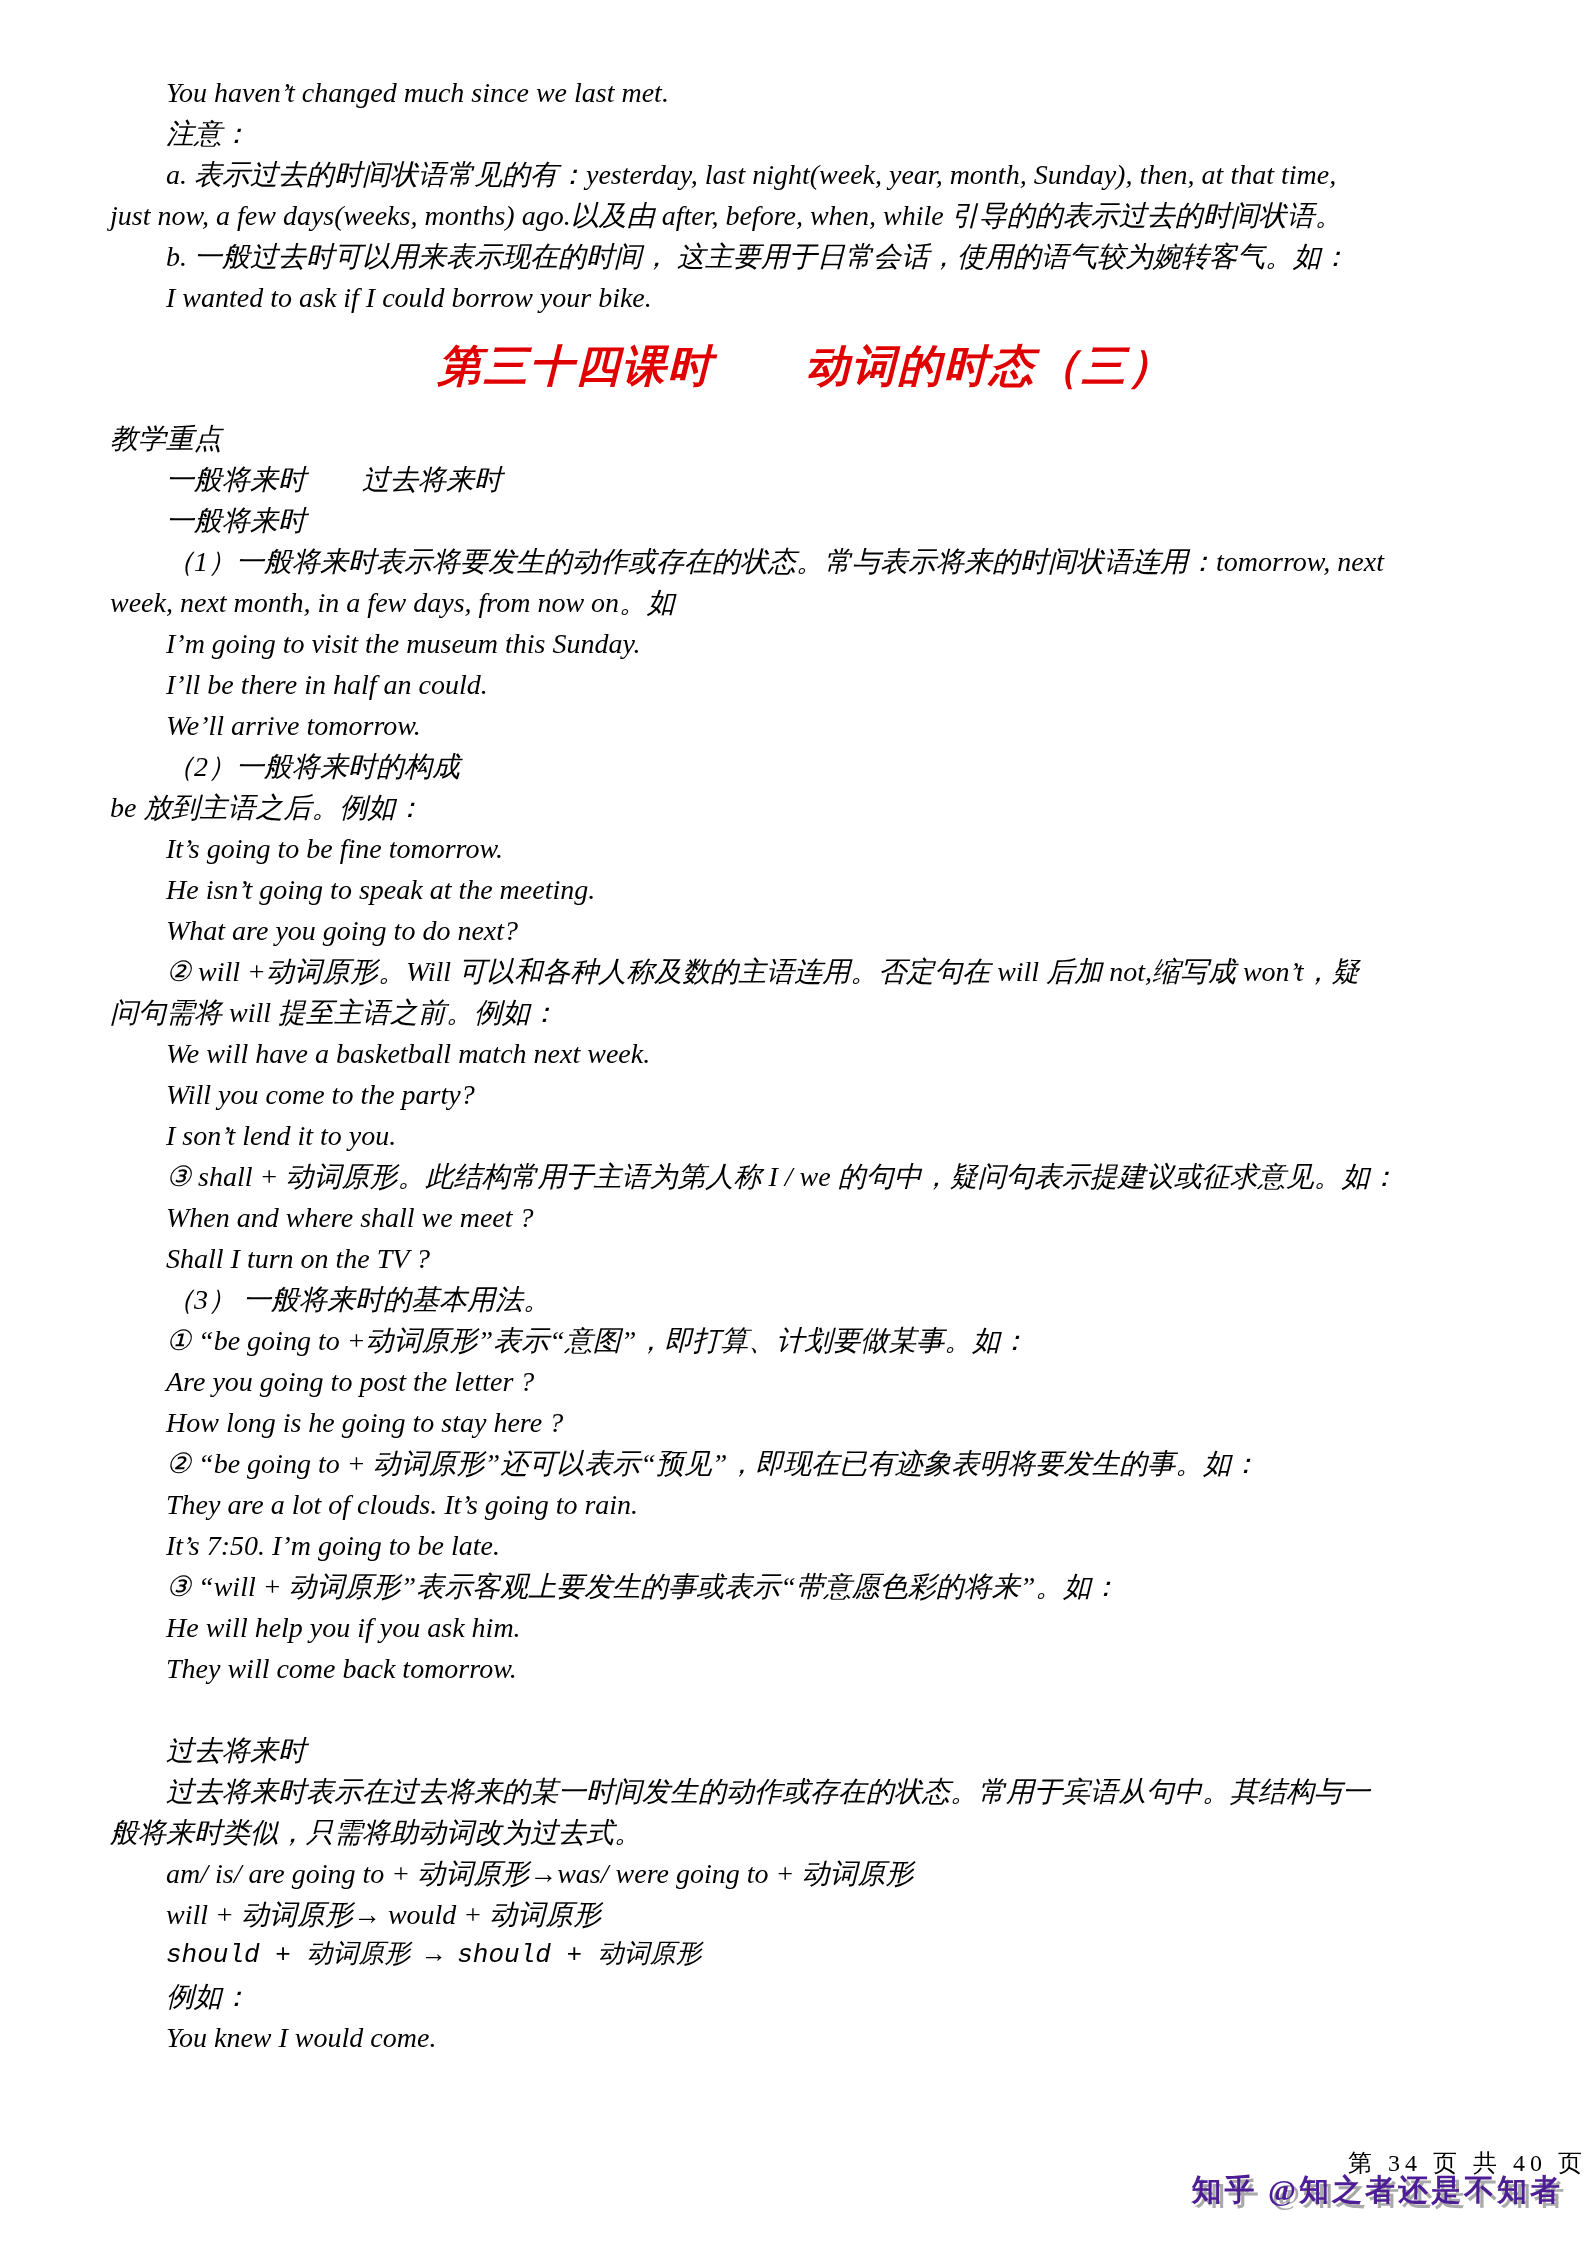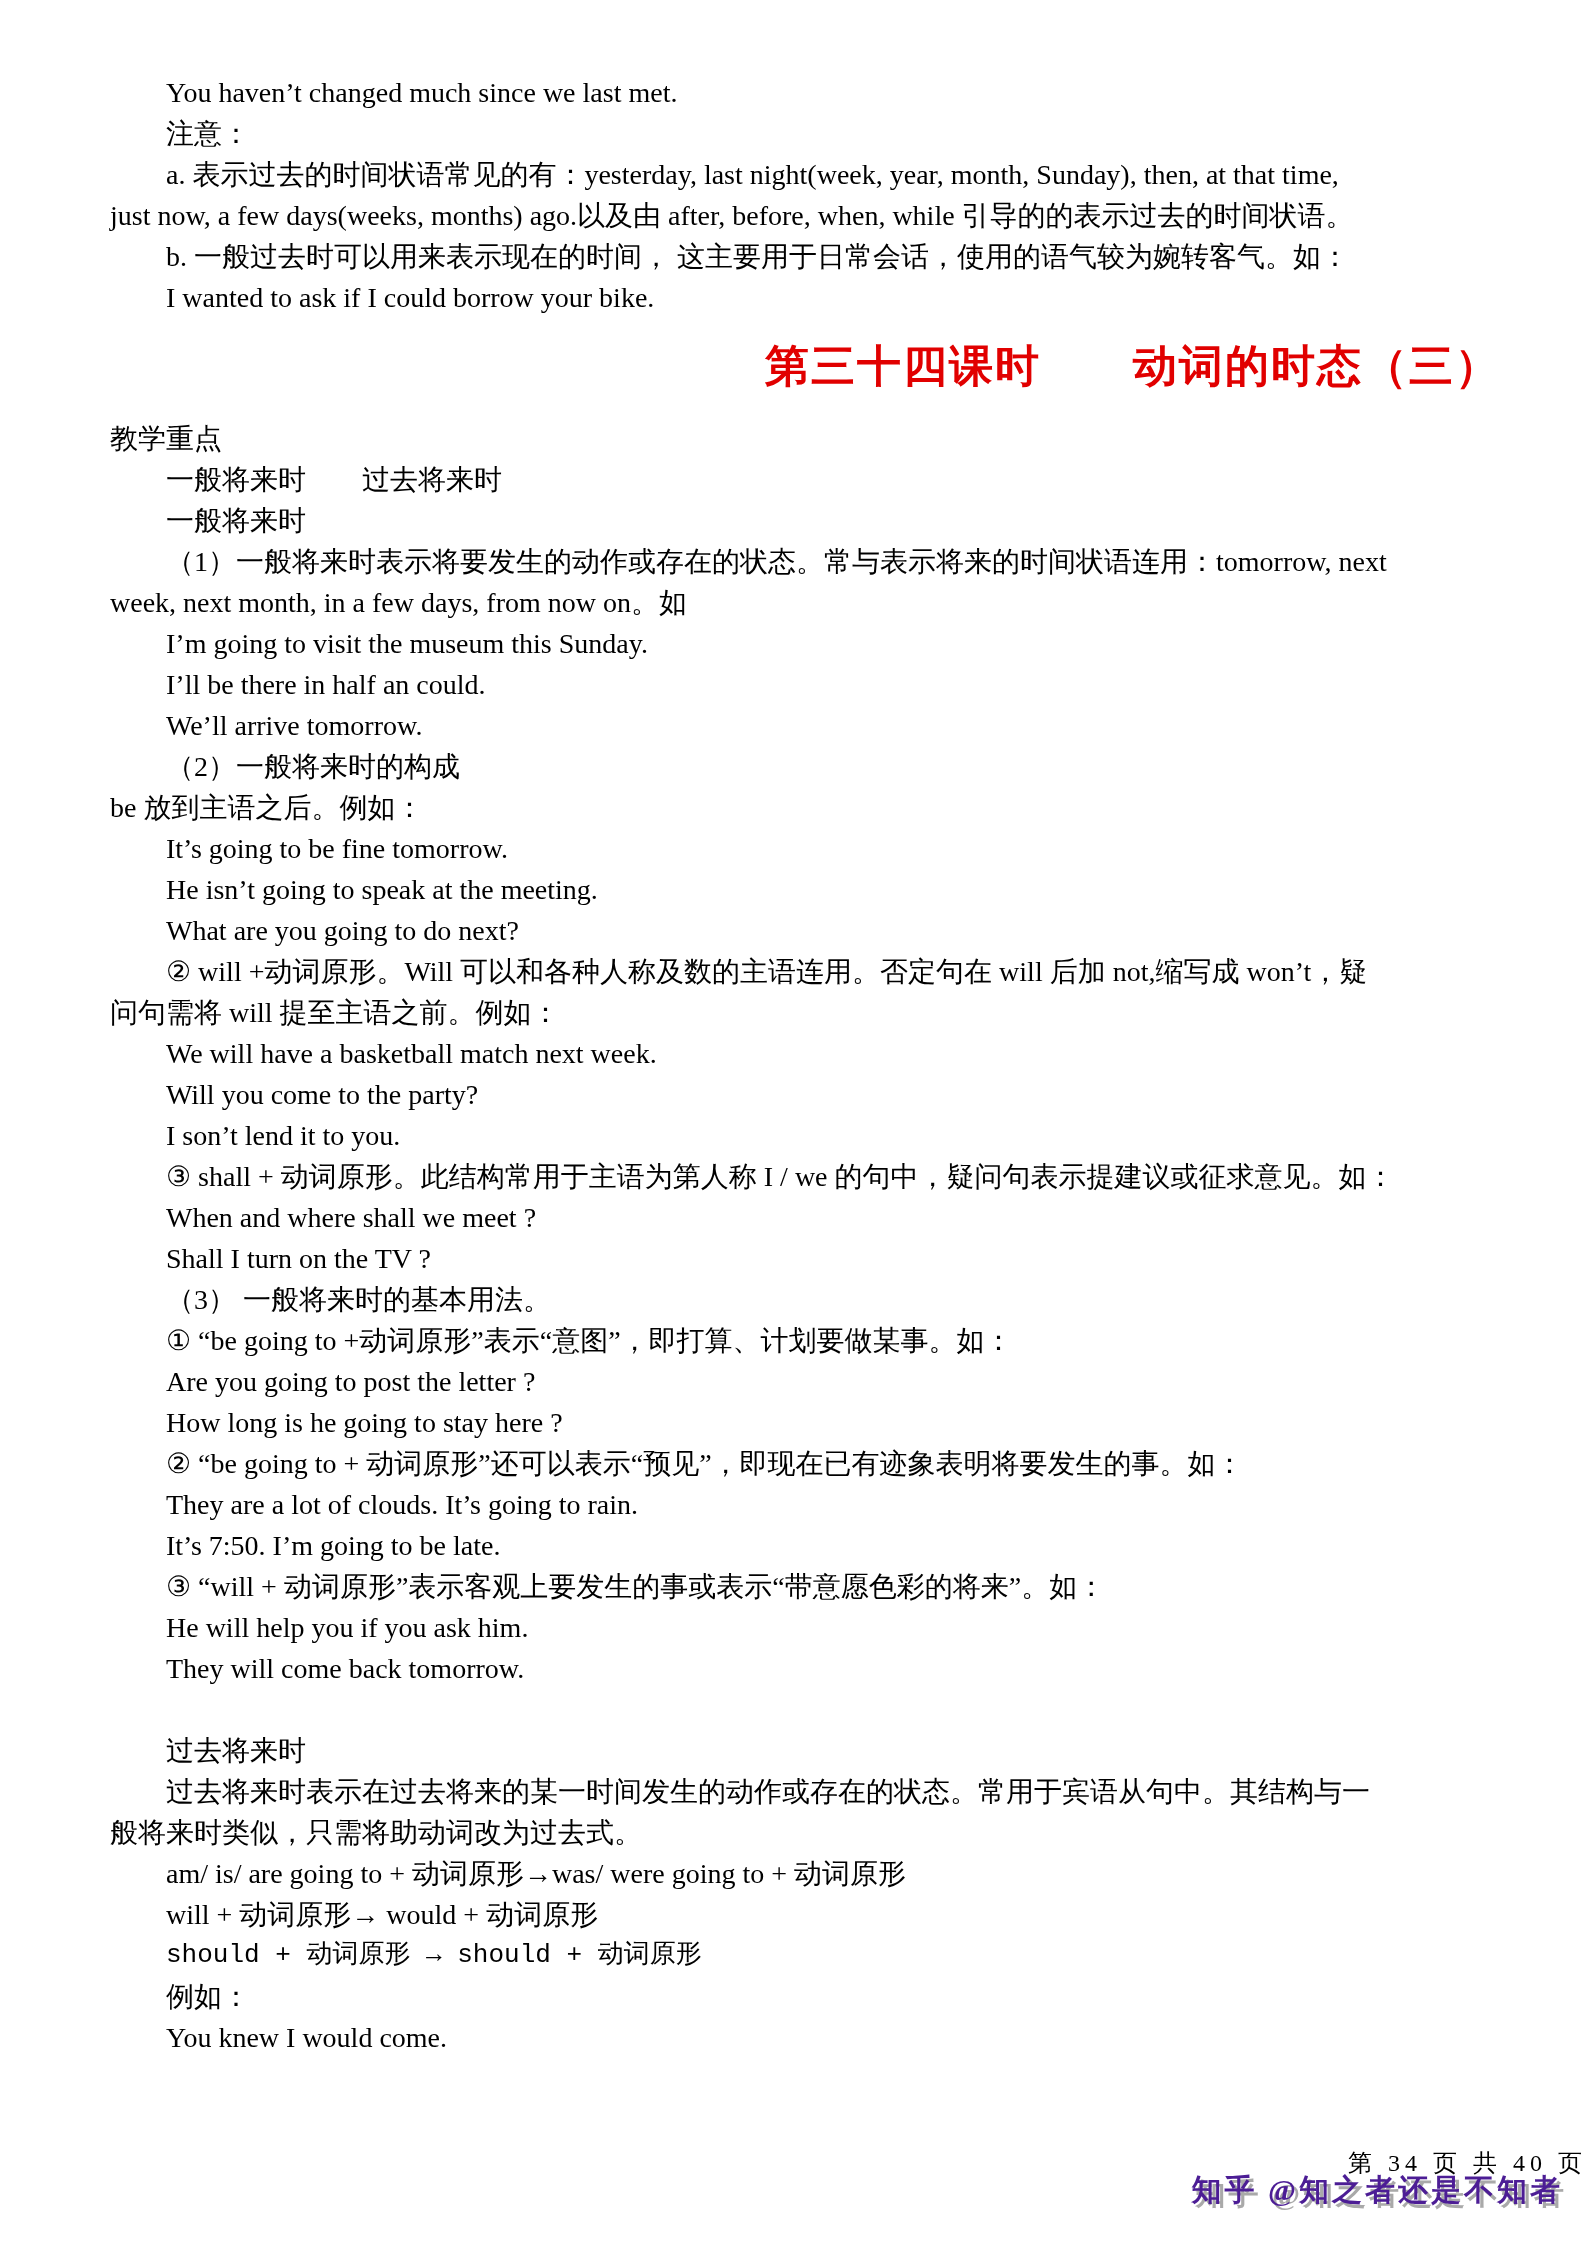--- a/index.html
+++ b/index.html
@@ -10,35 +10,36 @@
     background:#ffffff;
     color:#000000;
     font-family:"Liberation Serif","DejaVu Serif",serif;
     overflow:hidden;
   }
   .content{
     position:absolute;
     top:72px;
     left:110px;
     right:86px;
+    font-style:italic;
   }
   .ln{
     font-size:28px;
     line-height:41px;
     min-height:41px;
   }
   .ind{ text-indent:56px; }
   .blank{ height:41px; }
   .mono{ font-family:"Liberation Mono","DejaVu Sans Mono",monospace; font-size:26px; }
   .title{
     font-size:44px;
     line-height:70px;
     font-weight:bold;
     color:#e10000;
-    text-align:right;
+    text-align:center;
     margin:14px 0 16px 0;
     letter-spacing:2px;
   }
   .footer{
     position:absolute;
     bottom:66px;
     left:0;
     width:100%;
     text-align:right;
     font-size:24px;

